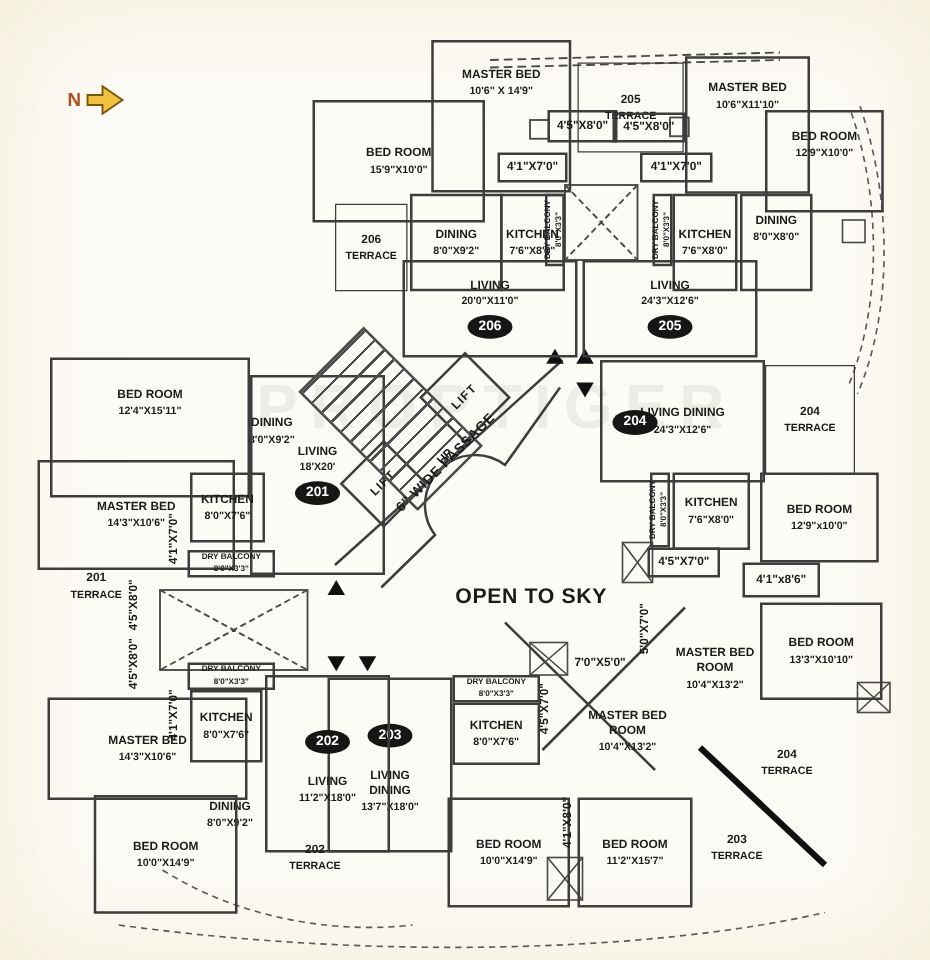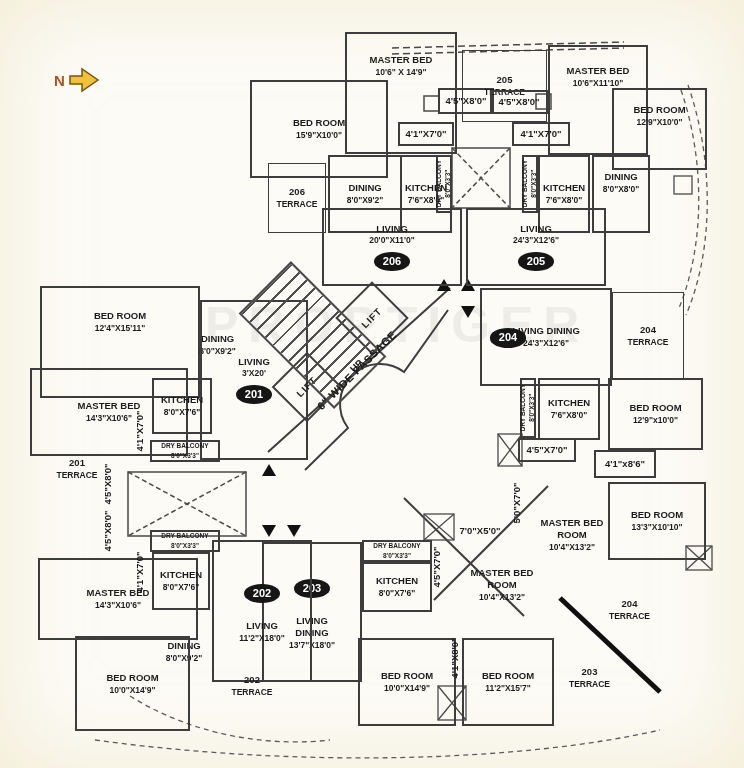--- a/index.html
+++ b/index.html
@@ -386,21 +386,21 @@
     </div>
     <div class="room  nb" style="left: 180px; top: 320px; width: 75px; height: 50px;">
       <div class="lab">
         <div class="nm">DINING</div>
         <div class="dm">8'0"X9'2"</div>
       </div>
     </div>
     <div class="room " style="left: 200px; top: 300px; width: 108px; height: 160px;">
       <div class="lab">
         <div class="nm">LIVING</div>
-        <div class="dm">3'X20'</div>
+        <div class="dm">18'X20'</div>
         <div class="badge">201</div>
       </div>
     </div>
     <div class="room " style="left: 30px; top: 368px; width: 158px; height: 88px;">
       <div class="lab">
         <div class="nm">MASTER BED</div>
         <div class="dm">14'3"X10'6"</div>
       </div>
     </div>
     <div class="room " style="left: 152px; top: 378px; width: 60px; height: 56px;">
@@ -450,13 +450,18 @@
     <div class="room  nb" style="left: 340px; top: 356px; width: 34px; height: 20px;">
       <div class="lab" style="transform: rotate(-45deg);">
         <div class="nm">UP</div>
       </div>
     </div>
     <div class="room passage nb" style="left: 292px; top: 358px; width: 130px; height: 26px;">
       <div class="lab" style="transform: rotate(-45deg);">
         <div class="nm">6" WIDE PASSAGE</div>
       </div>
     </div>
+    <div class="room big nb" style="left: 330px; top: 462px; width: 190px; height: 30px;">
+      <div class="lab">
+        <div class="nm">OPEN TO SKY</div>
+      </div>
+    </div>
   </div>
 
 </body></html>

